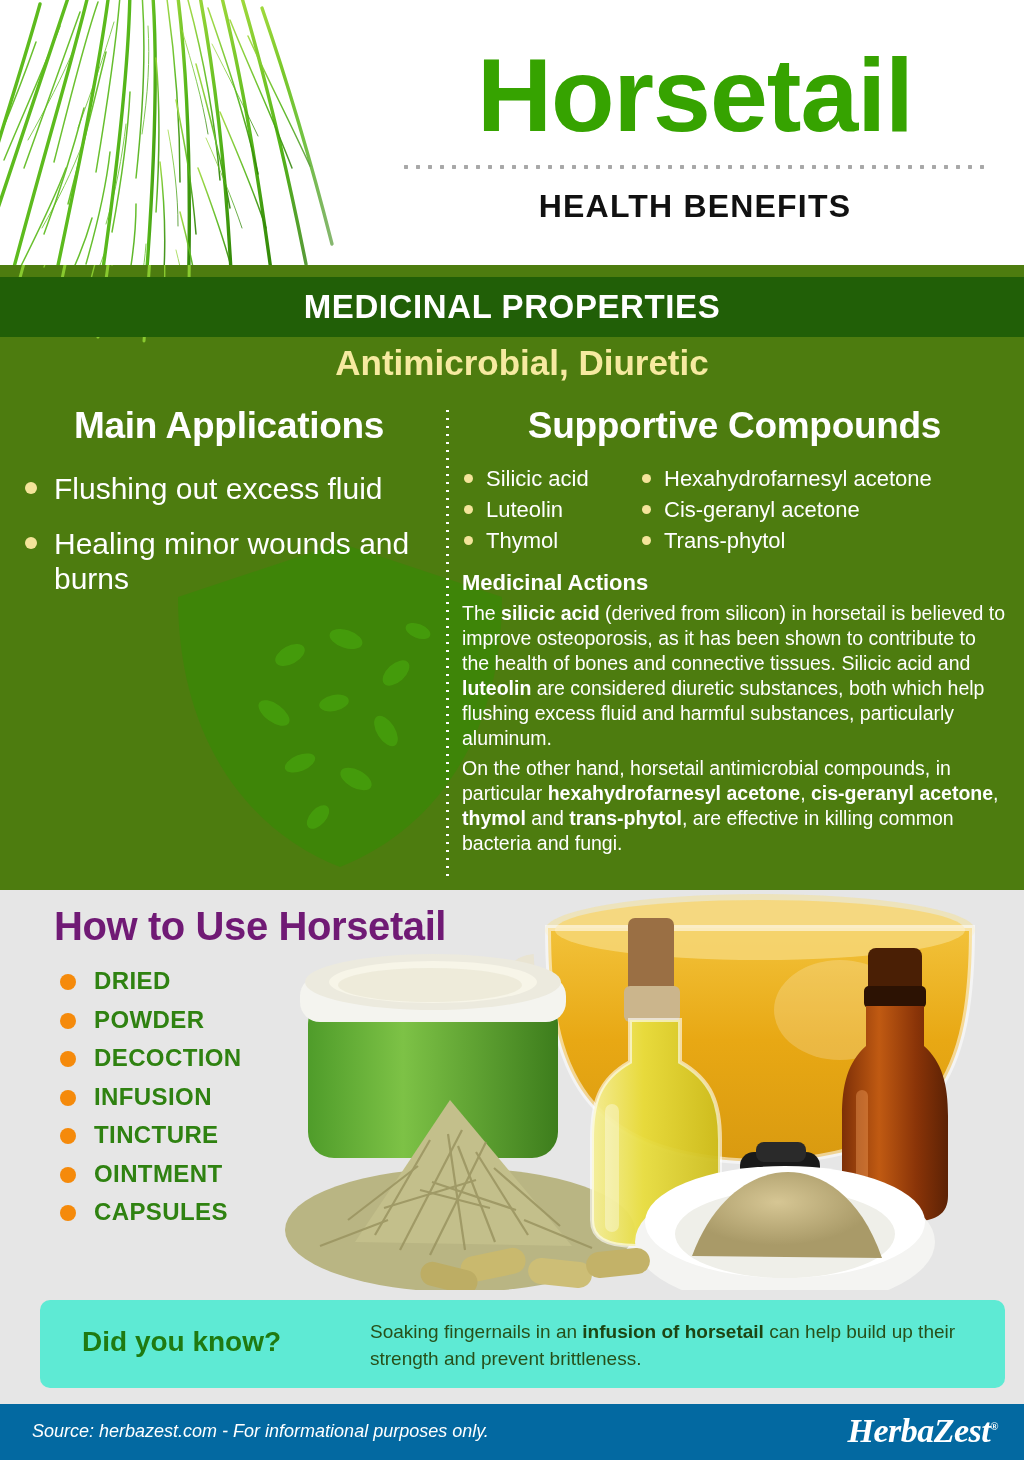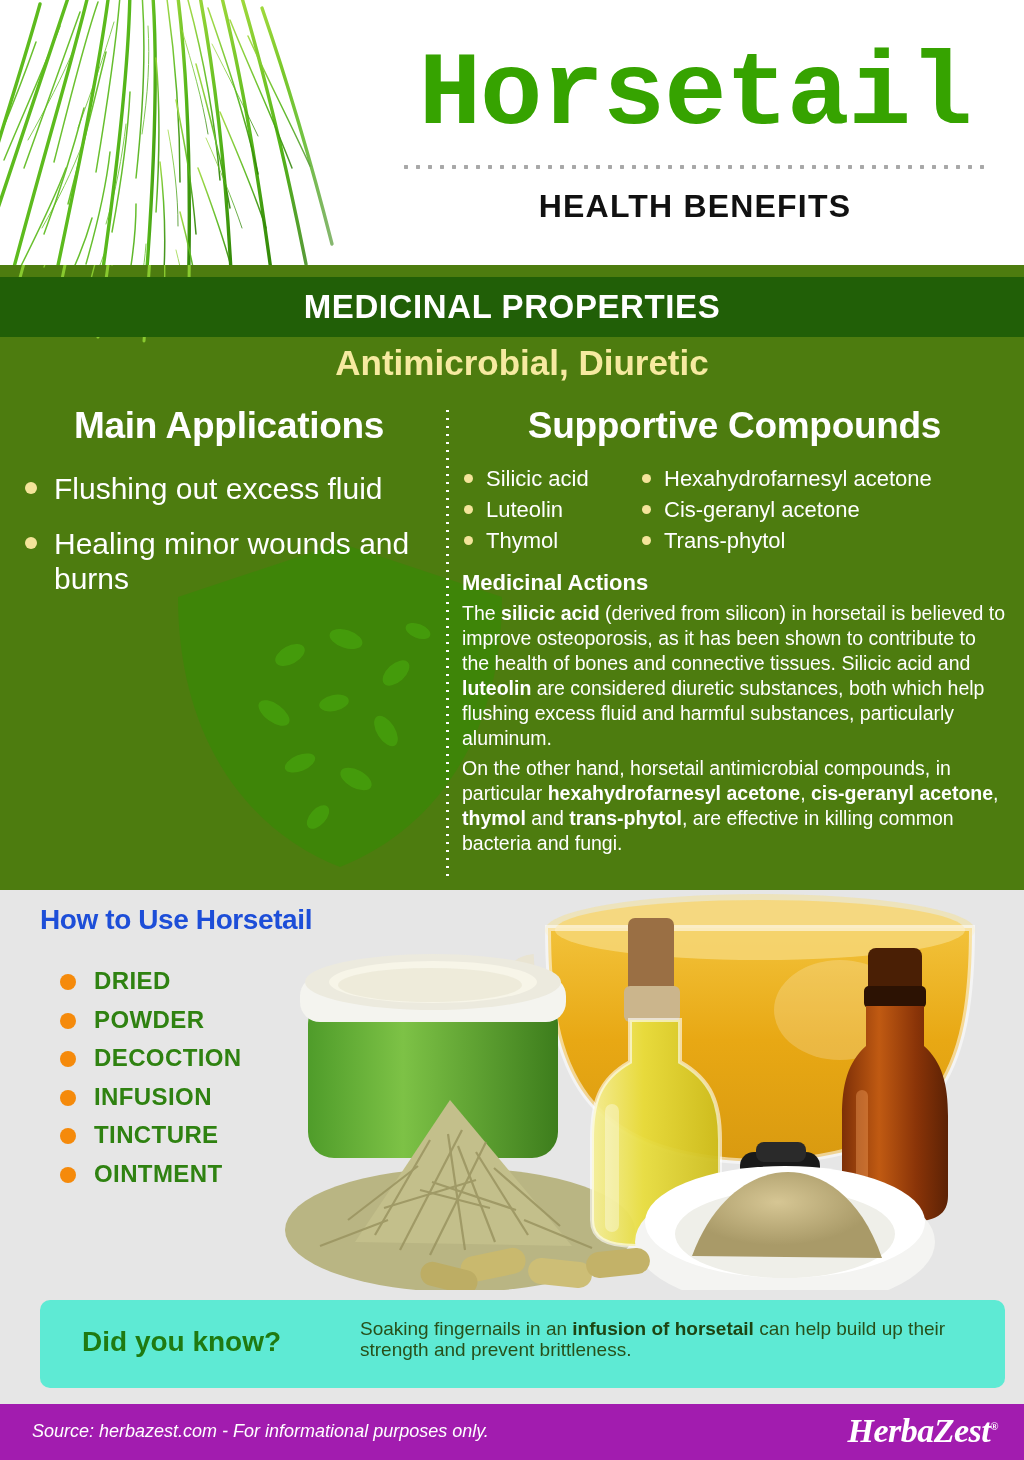--- a/index.html
+++ b/index.html
@@ -20,21 +20,21 @@
   .plant-art {
     position:absolute; left:-20px; top:-18px; width:420px; height:330px;
     overflow:hidden;
   }
   .plant-art svg { display:block; }
   .header-texts {
     position:absolute; left:395px; top:36px; width:600px; text-align:center;
   }
   .title {
     font-size:104px; line-height:118px; font-weight:bold; color:#36a300;
-    letter-spacing:-1px; font-family:Liberation Mono, monospace;
+    letter-spacing:-1px; font-family:Liberation Sans, sans-serif;
   }
   .dot-rule {
     margin:10px auto 0 auto; width:590px; height:6px;
     background-image:radial-gradient(circle, #a8a8a8 2.1px, transparent 2.3px);
     background-size:12px 6px; background-repeat:repeat-x;
   }
   .subtitle {
     margin-top:18px; font-size:32px; font-weight:bold; color:#111;
     letter-spacing:1.2px;
   }
@@ -107,22 +107,22 @@
     margin-top:5px; color:#ffffff; font-size:19.5px; line-height:25px;
   }
   .actions-p b { font-weight:bold; }
 
   
   .howto-section {
     position:absolute; left:0; top:890px; width:1024px; height:400px;
     background:#e6e6e6; overflow:hidden;
   }
   .howto-title {
-    position:absolute; left:40px; top:14px;
-    font-size:28px; font-weight:bold; color:#1d4ed8; letter-spacing:-.4px;
+    position:absolute; left:54px; top:14px;
+    font-size:40px; font-weight:bold; color:#701a75; letter-spacing:-.4px;
   }
   .howto-list { position:absolute; left:60px; top:72px; list-style:none; }
   .howto-list li {
     position:relative; padding-left:34px; color:#2f8211;
     font-size:24px; font-weight:bold; line-height:38.5px; letter-spacing:.4px;
   }
   .howto-list li .bul {
     position:absolute; left:0px; top:12px; width:16px; height:16px;
     border-radius:50%; background:#f58a0b;
   }
@@ -133,29 +133,29 @@
   
   .dyk-box {
     position:absolute; left:40px; top:1300px; width:965px; height:88px;
     background:#5eead4; border-radius:10px; overflow:hidden;
   }
   .dyk-label {
     position:absolute; left:42px; top:26px;
     font-size:28px; font-weight:bold; color:#1f7a11;
   }
   .dyk-text {
-    position:absolute; left:320px; top:18px; width:615px;
-    font-size:19px; line-height:21px; color:#27501a;
+    position:absolute; left:330px; top:18px; width:615px;
+    font-size:19px; line-height:27px; color:#27501a;
   }
   .dyk-text b { font-weight:bold; color:#1d4513; }
 
   
   .footer {
     position:absolute; left:0; top:1404px; width:1024px; height:56px;
-    background:#a21caf;
+    background:#0369a1;
   }
   .footer-src {
     position:absolute; left:32px; top:17px;
     color:#ffffff; font-size:18px; font-style:italic;
   }
   .brand {
     position:absolute; right:26px; top:8px;
     color:#ffffff; font-size:34px; font-weight:bold; font-style:italic;
     font-family:"Liberation Serif", serif; letter-spacing:-.5px;
   }
@@ -484,20 +484,24 @@
         <span>INFUSION</span>
       </li>
       <li>
         <span class="bul"></span>
         <span>TINCTURE</span>
       </li>
       <li>
         <span class="bul"></span>
         <span>OINTMENT</span>
       </li>
+      <li>
+        <span class="bul"></span>
+        <span>CAPSULES</span>
+      </li>
     </ul>
   </div>
 
   <div class="dyk-box">
     <div class="dyk-label">Did you know?</div>
     <div class="dyk-text"><span>Soaking fingernails in an </span><b>infusion of horsetail</b><span> can help build up their strength and prevent brittleness.</span></div>
   </div>
 
   <div class="footer">
     <div class="footer-src">Source: herbazest.com - For informational purposes only.</div>

